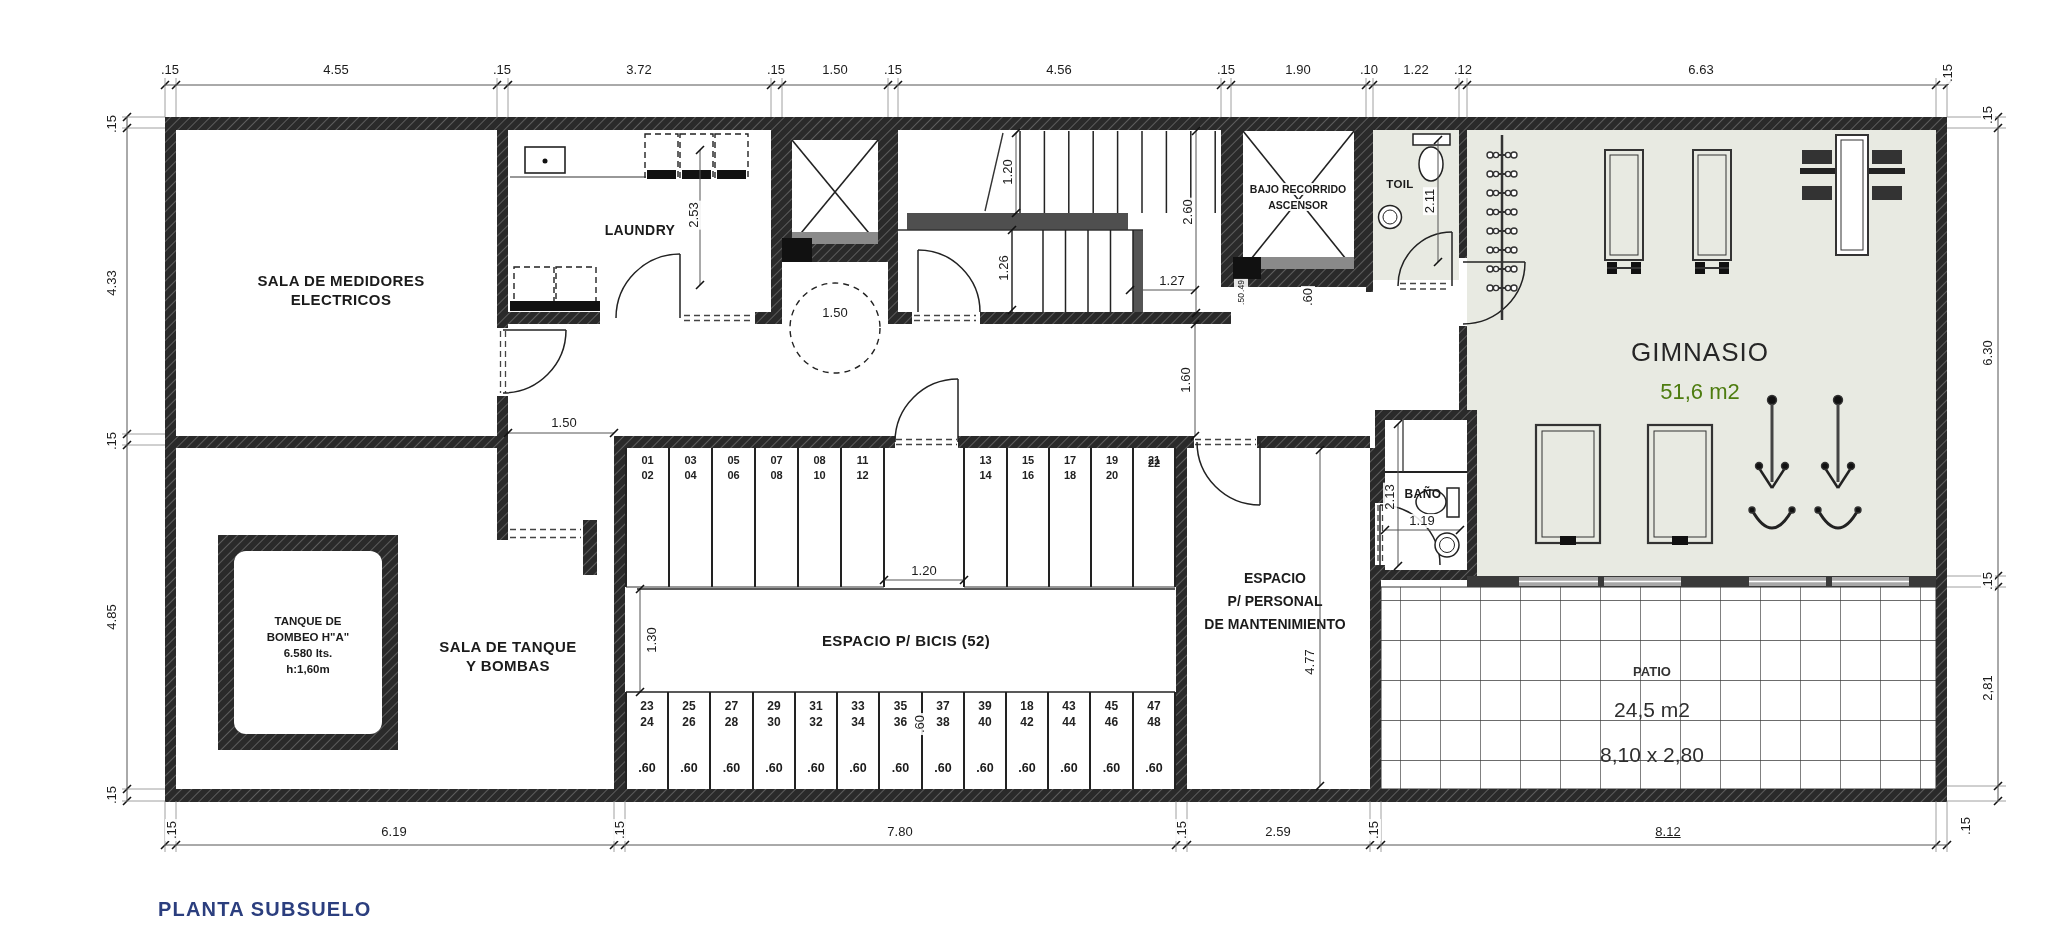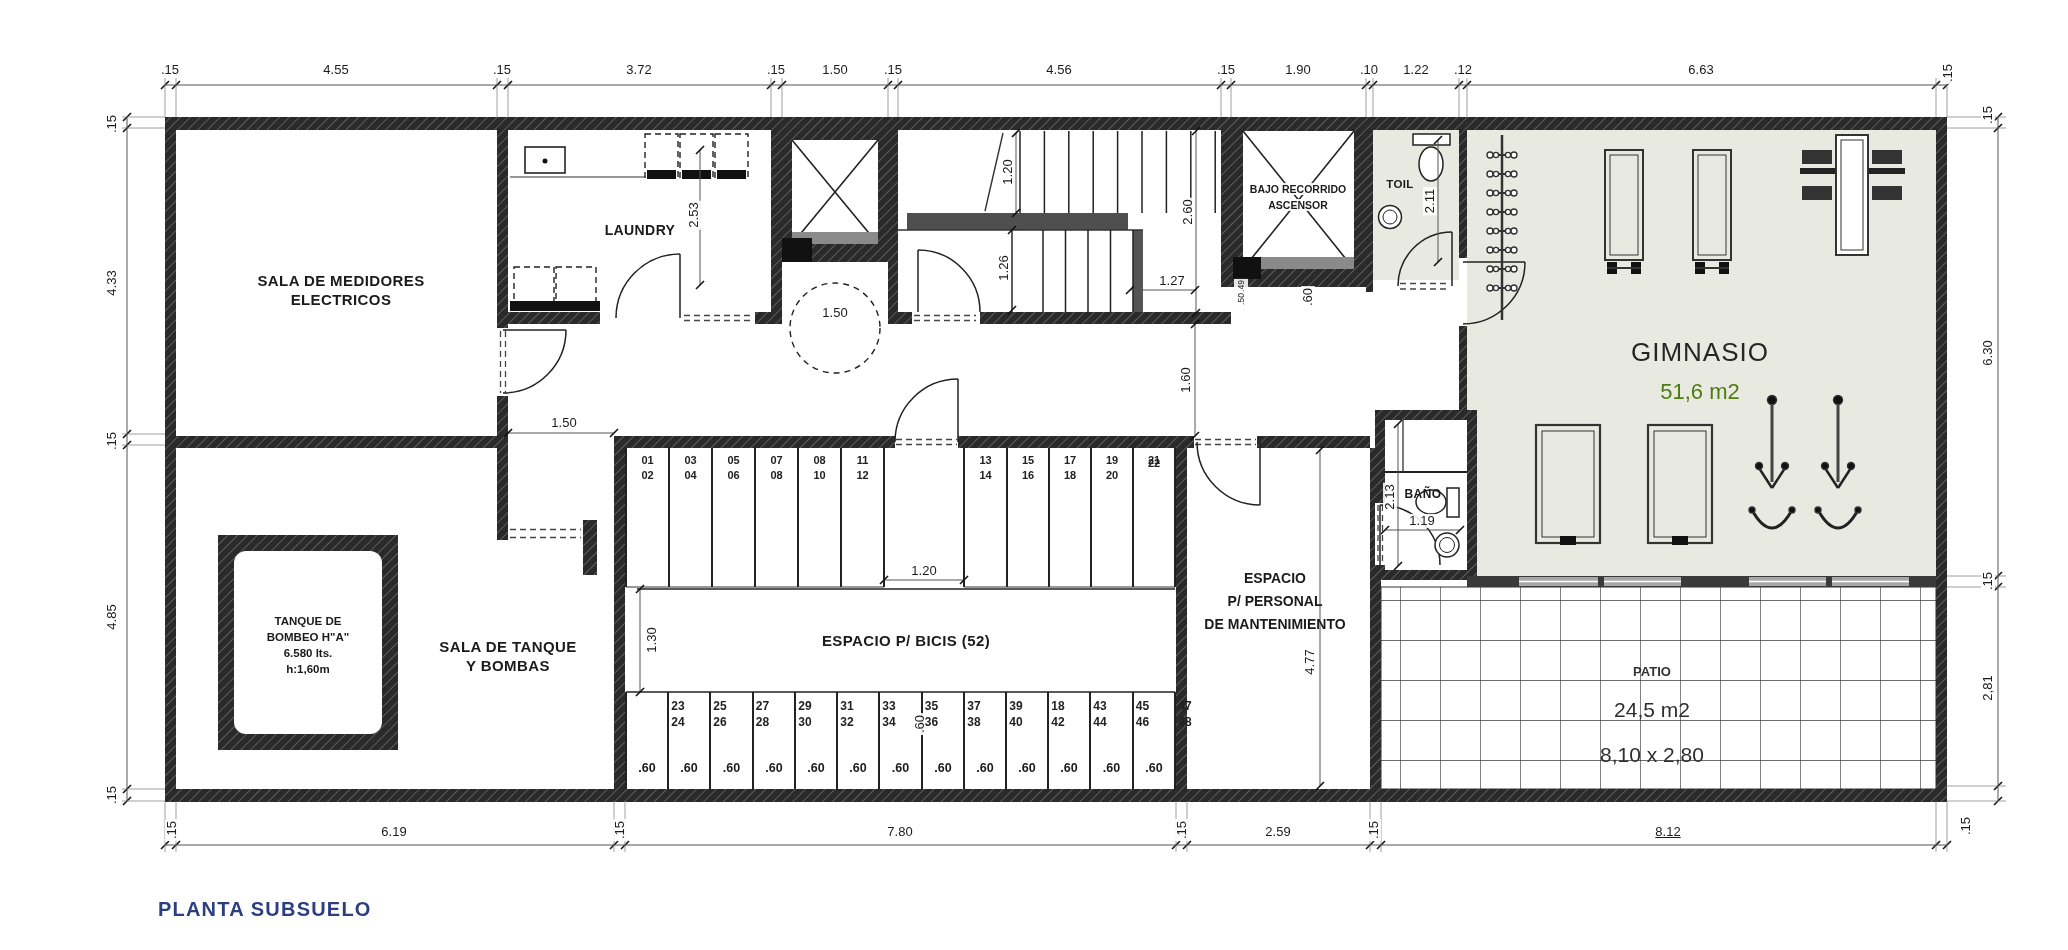--- a/index.html
+++ b/index.html
@@ -18,21 +18,21 @@
   .fs12{font-size:12px;}
   .fs11{font-size:11.5px;}
   .gymname{font-size:26px;font-weight:500;letter-spacing:1px;color:#262626;}
   .gymarea{font-size:22px;font-weight:400;color:#4d7c0f;}
   .patiosm{font-size:13px;font-weight:600;color:#333;}
   .patiobig{font-size:21px;font-weight:400;color:#2e2e2e;}
   .asc{font-size:10.5px;font-weight:700;background:rgba(255,255,255,.92);padding:0 2px;}
   .tank{font-size:11.5px;font-weight:700;}
   .stall{position:absolute;transform:translate(-50%,-50%);font-size:11px;font-weight:600;
          color:#222;line-height:11px;}
-  .stallb{font-size:12px;margin-left:31px;}
+  .stallb{font-size:12px;}
   .sw{font-size:12.5px;font-weight:600;}
   #title{position:absolute;left:158px;top:898px;font-size:20px;font-weight:800;
          color:#2b3e7e;letter-spacing:1.2px;}
 </style>
 </head>
 <body>
 
 <div id="stage">
 
 <svg id="lw" width="2068" height="950">

